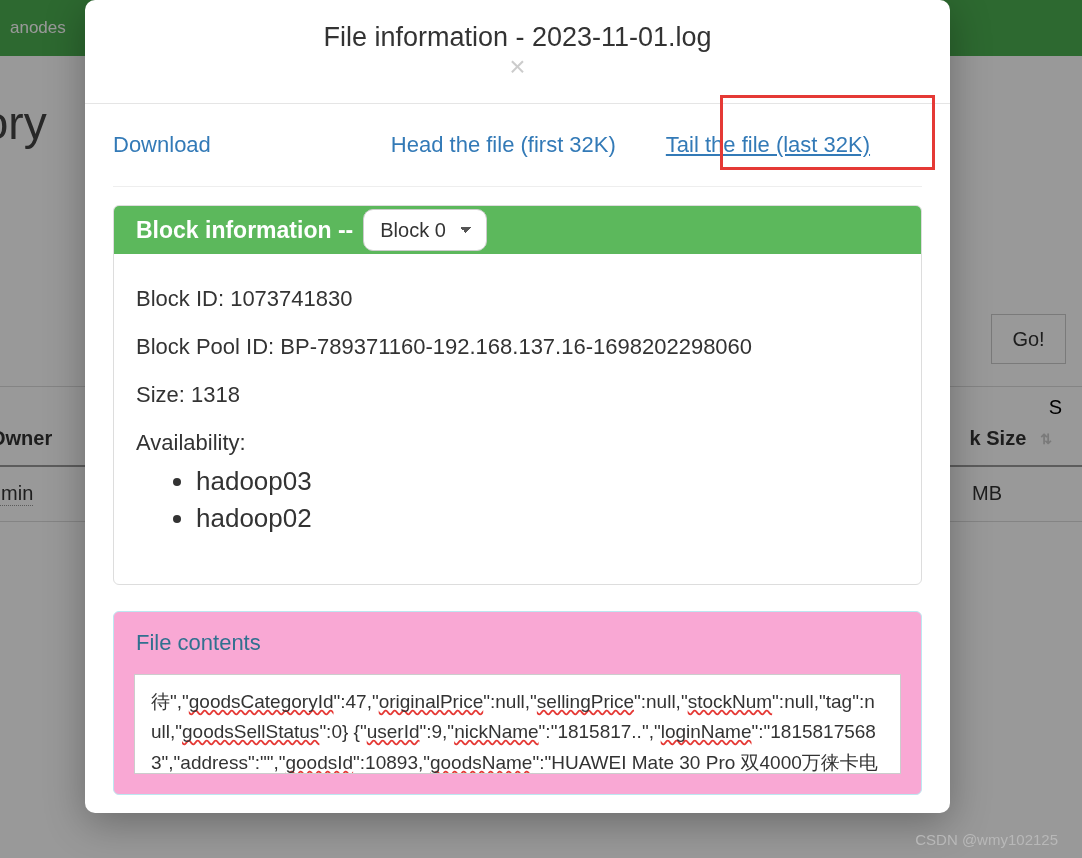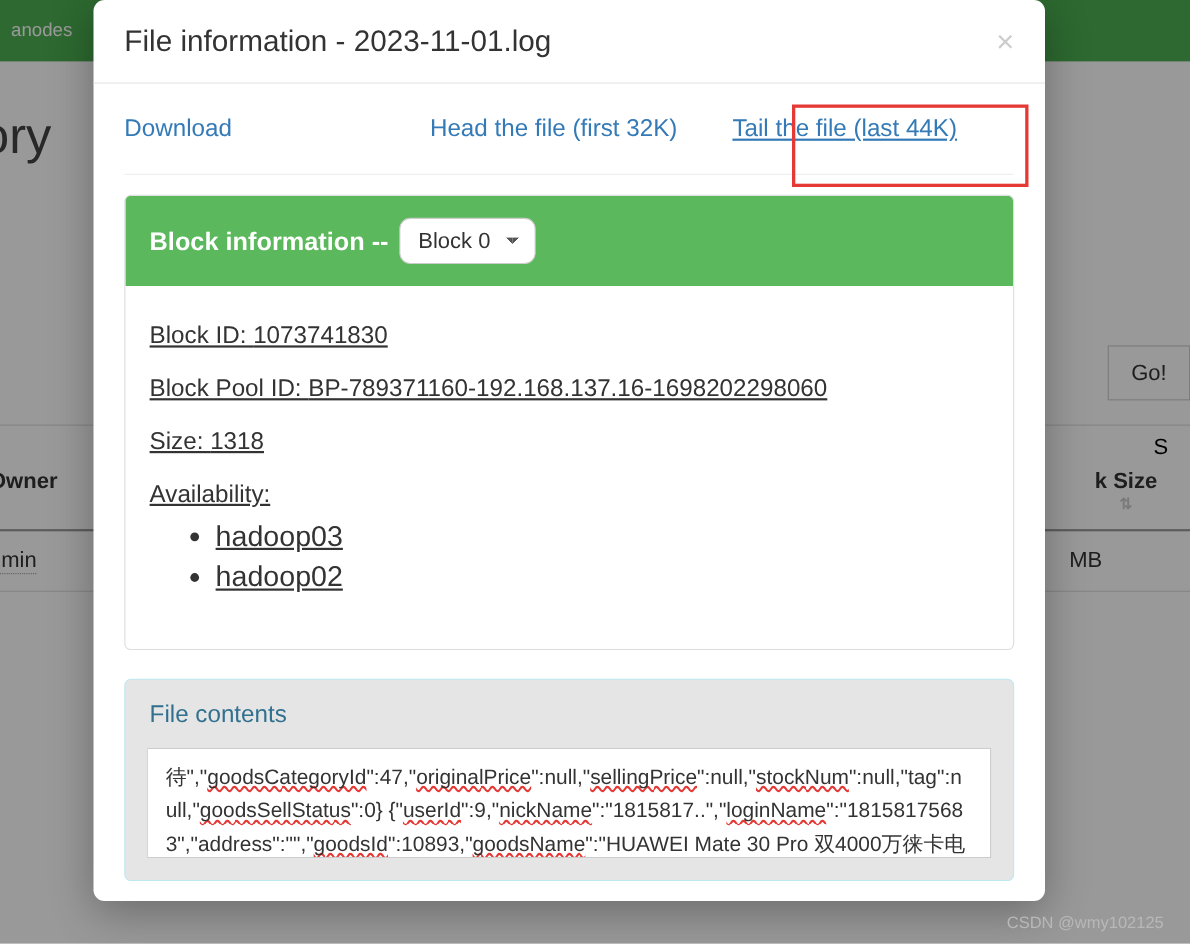--- a/index.html
+++ b/index.html
@@ -36,21 +36,21 @@
     }
     .bg-title {
       font-size: 46px;
       font-weight: 400;
       color: #444;
       margin-left: -30px;
     }
     .bg-go {
       position: absolute;
       top: 258px;
-      right: 0;
+      right: 16px;
       width: 75px;
       height: 50px;
       border: 1px solid #ccc;
       background: #fff;
       font-size: 20px;
       color: #333;
       display: flex;
       align-items: center;
       justify-content: center;
     }
@@ -66,21 +66,21 @@
       border-top: 1px solid #ddd;
       border-bottom: 2px solid #999;
     }
     .bg-table-header .col {
       font-size: 20px;
       font-weight: 600;
       color: #333;
     }
     .col-s { position: absolute; right: 20px; top: 10px; font-size: 20px; }
     .col-owner { width: 120px; }
-    .col-bsize { margin-left: auto; padding-right: 10px; display: flex; align-items: center; gap: 0; flex-direction: column; }
+    .col-bsize { margin-left: auto; padding-right: 10px; display: flex; align-items: center; gap: 14px; }
     .sort-icon { color: #ccc; font-size: 14px; }
     .bg-table-row {
       display: flex;
       padding: 15px 20px;
       border-bottom: 1px solid #ddd;
     }
     .bg-table-row .cell {
       font-size: 20px;
       color: #333;
     }
@@ -96,20 +96,21 @@
       z-index: 10;
       box-shadow: 0 10px 40px rgba(0,0,0,0.3);
       padding-bottom: 0;
     }
     .modal-header {
       padding: 22px 28px;
       border-bottom: 1px solid #e5e5e5;
       display: flex;
       align-items: center;
       justify-content: space-between;
+      flex-direction: column;
     }
     .modal-title {
       font-size: 27px;
       font-weight: 400;
       color: #333;
     }
     .close-btn {
       font-size: 28px;
       color: #ccc;
       cursor: pointer;
@@ -145,21 +146,21 @@
     }
     .block-panel {
       border: 1px solid #ddd;
       border-radius: 6px;
       overflow: hidden;
       margin-top: 18px;
     }
     .block-header {
       background: #5cb85c;
       color: #fff;
-      padding: 20px 22px;
+      padding: 3px 22px;
       display: flex;
       align-items: center;
       gap: 10px;
     }
     .block-header-text {
       font-size: 23px;
       font-weight: 600;
     }
     .block-select {
       font-size: 20px;
@@ -175,36 +176,35 @@
       background-size: 6px 6px, 6px 6px;
       background-repeat: no-repeat;
     }
     .block-body {
       padding: 18px 22px 28px;
     }
     .block-row {
       font-size: 22px;
       color: #333;
       margin: 14px 0 22px;
-      text-decoration: underline;
     }
     .avail-list {
       list-style: disc;
       padding-left: 60px;
       margin-top: 10px;
     }
     .avail-list li {
       font-size: 26px;
       color: #333;
       margin: 6px 0;
     }
     .file-contents-panel {
       border: 1px solid #bce8f1;
       border-radius: 6px;
-      background: #e5e5e5;
+      background: #f9a8d4;
       margin-top: 26px;
       overflow: hidden;
     }
     .file-contents-header {
       padding: 18px 22px;
       font-size: 22px;
       color: #31708f;
       font-weight: 500;
     }
     .file-contents-body {
@@ -262,21 +262,21 @@
 
 <div class="modal">
   <div class="modal-header">
     <div class="modal-title">File information - 2023-11-01.log</div>
     <button class="close-btn">×</button>
   </div>
   <div class="modal-body">
     <div class="links-row">
       <span class="link link-download">Download</span>
       <span class="link link-head">Head the file (first 32K)</span>
-      <span class="link link-tail">Tail the file (last 44K)</span>
+      <span class="link link-tail">Tail the file (last 32K)</span>
     </div>
     <div class="red-box"></div>
 
     <div class="block-panel">
       <div class="block-header">
         <span class="block-header-text">Block information -- </span>
         <select class="block-select">
           <option>Block 0</option>
         </select>
       </div>

